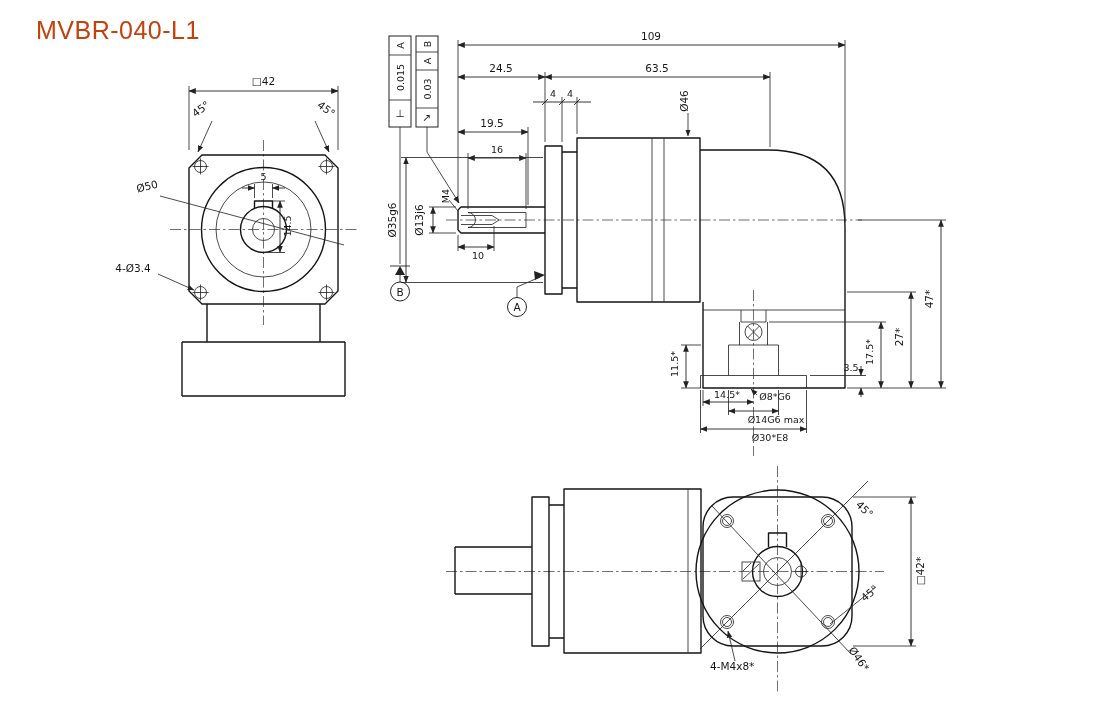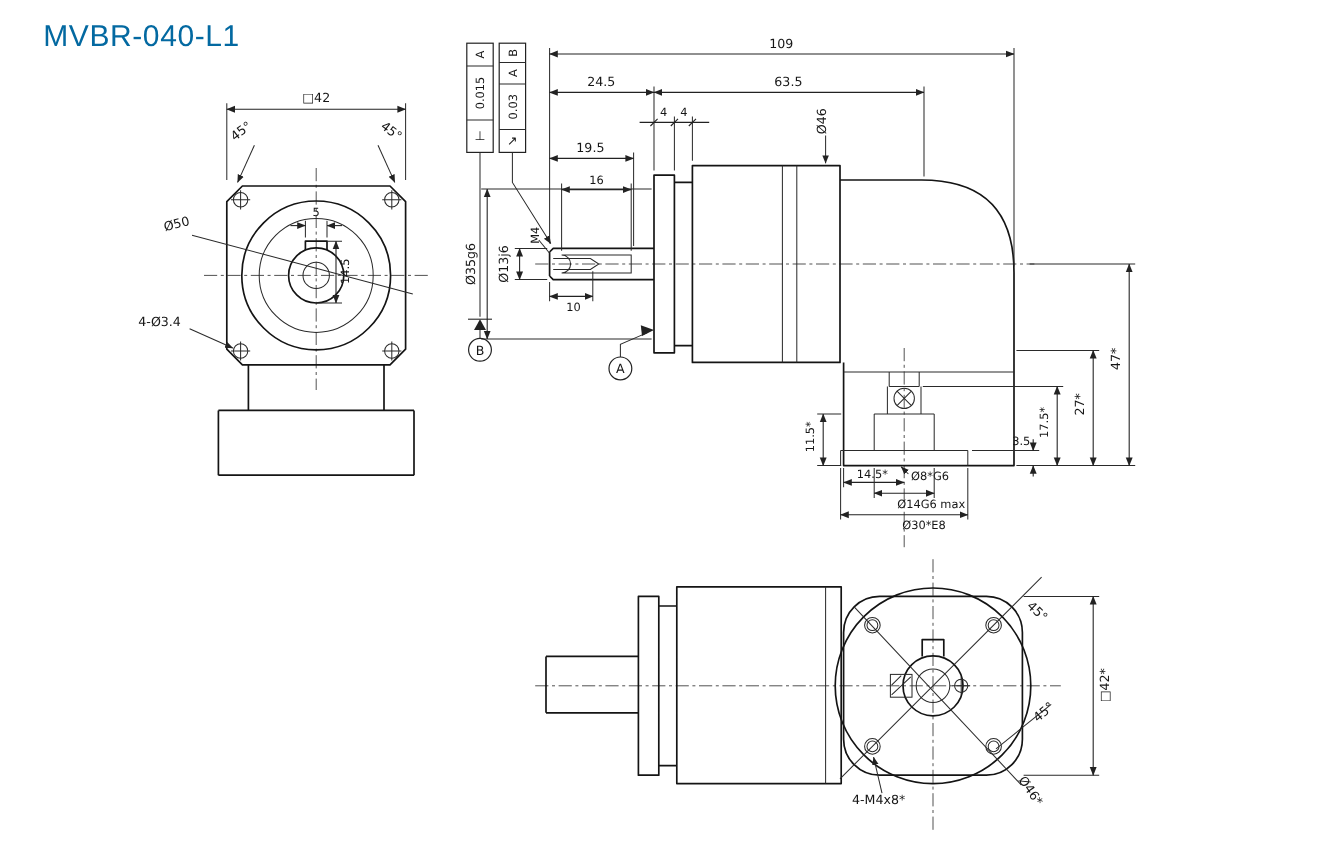--- a/index.html
+++ b/index.html
@@ -1,19 +1,19 @@
 <!DOCTYPE html>
 <html><head>
 <meta charset="utf-8">
 <style>
   html,body{margin:0;padding:0;background:#fff;}
   .sheet{position:relative;width:1099px;height:708px;background:#ffffff;overflow:hidden;
          font-family:"Liberation Sans",sans-serif;}
   .title{position:absolute;left:36px;top:16px;font-size:25px;font-weight:500;
-         color:#0369a1;letter-spacing:.5px;text-align:right;}
+         color:#c2410c;letter-spacing:.5px;text-align:right;}
   svg{position:absolute;left:0;top:0;}
   svg text{font-family:"DejaVu Sans",sans-serif;fill:#161616;}
   .ol{stroke:#141414;stroke-width:1.4;fill:none;stroke-linejoin:round;}
   .tl{stroke:#2a2a2a;stroke-width:0.85;fill:none;}
   .cl{stroke:#4a4a4a;stroke-width:0.8;fill:none;stroke-dasharray:11 3 2.5 3;}
   .dim{stroke:#222222;stroke-width:0.9;fill:none;}
   .fcf{stroke:#222222;stroke-width:1;fill:none;}
   .d{font-size:10.5px;text-anchor:middle;}
   .ds{font-size:9.5px;text-anchor:middle;}
   .dl{font-size:10.5px;text-anchor:start;}

